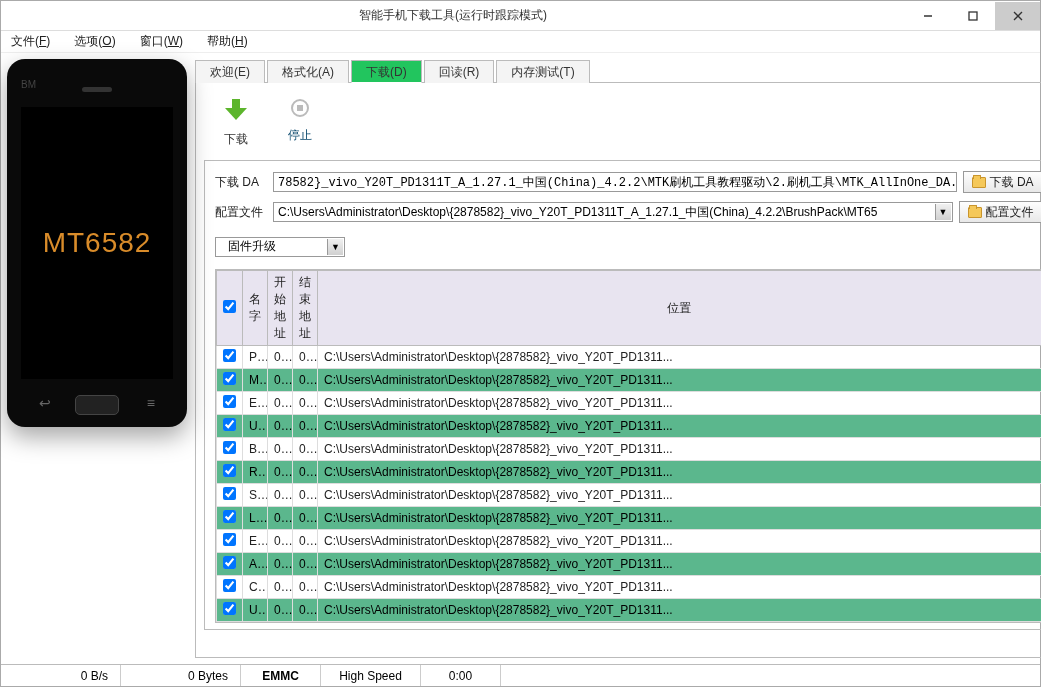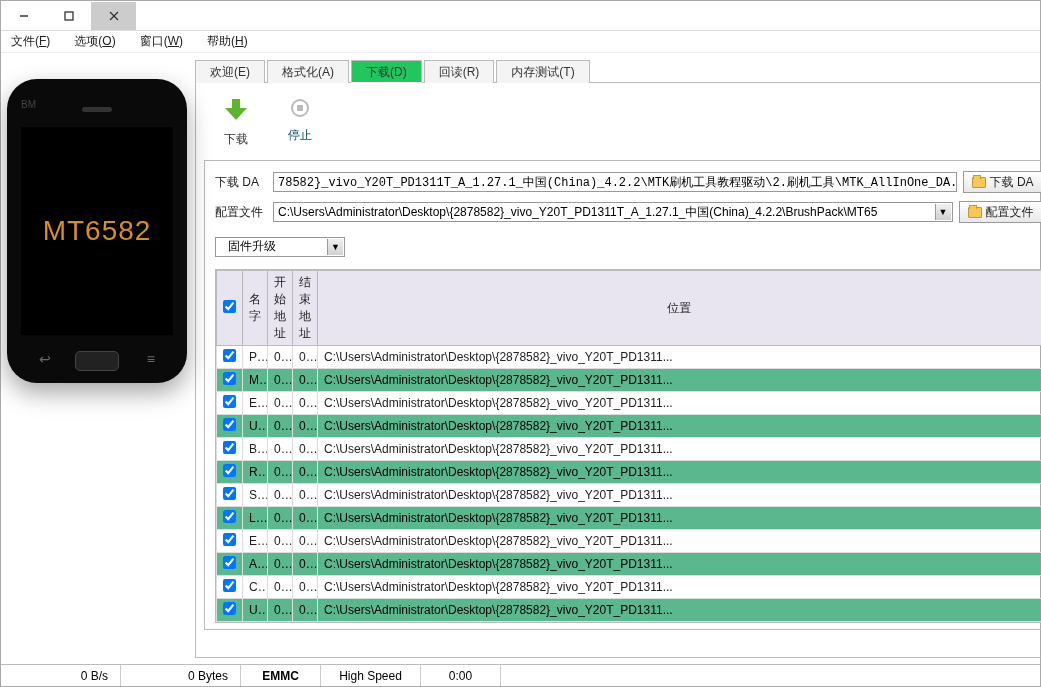--- a/index.html
+++ b/index.html
@@ -8,21 +8,21 @@
 .titlebar { height: 30px; background: #fff; display: flex; align-items: center; border-bottom: 1px solid #ddd; }
 .titlebar-title { flex: 1; text-align: center; color: #333; }
 .titlebar-buttons { display: flex; }
 .titlebar-btn { width: 45px; height: 28px; display: flex; align-items: center; justify-content: center; color: #333; }
 .titlebar-btn.close { background: #ccc; }
 .menubar { height: 22px; display: flex; gap: 24px; padding: 2px 10px; border-bottom: 1px solid #eee; }
 .menubar span { color: #222; }
 .menubar span u { text-decoration: underline; }
 .body-area { flex: 1; display: flex; padding: 6px; gap: 8px; }
 .left-pane { width: 210px; display: flex; flex-direction: column; align-items: center; }
-.phone { width: 180px; height: 304px; background: #0a0a0a; border-radius: 30px; margin-top: 20px; position: relative; box-shadow: 0 10px 25px rgba(0,0,0,.35); }
+.phone { width: 180px; height: 368px; background: #0a0a0a; border-radius: 18px; margin-top: 0; position: relative; box-shadow: 0 10px 25px rgba(0,0,0,.35); }
 .phone-speaker { position: absolute; top: 28px; left: 50%; transform: translateX(-50%); width: 30px; height: 5px; background: #333; border-radius: 3px; }
 .phone-bm { position: absolute; top: 20px; left: 14px; color: #444; font-size: 10px; }
 .phone-screen { position: absolute; top: 48px; left: 14px; right: 14px; bottom: 48px; background: #000; display: flex; align-items: center; justify-content: center; }
 .phone-screen-text { color: #d98c2a; font-size: 28px; letter-spacing: 1px; font-family: "Segoe UI", sans-serif; }
 .phone-home { position: absolute; bottom: 12px; left: 50%; transform: translateX(-50%); width: 44px; height: 20px; background: #222; border-radius: 5px; border: 1px solid #444; }
 .phone-back { position: absolute; bottom: 16px; left: 32px; color: #666; font-size: 14px; }
 .phone-menu { position: absolute; bottom: 16px; right: 32px; color: #666; font-size: 14px; }
 .right-pane { flex: 1; display: flex; flex-direction: column; }
 .tabs { display: flex; height: 24px; border-bottom: 1px solid #bbb; }
 .tab { padding: 3px 14px; border: 1px solid #bbb; border-bottom: none; background: #f4f4f4; color: #333; margin-right: 2px; position: relative; top: 1px; }
@@ -62,20 +62,21 @@
 .grid input[type=checkbox] { width: 13px; height: 13px; }
 .statusbar { height: 22px; border-top: 1px solid #bbb; display: flex; align-items: center; font-family: "Courier New", monospace; font-size: 12px; }
 .status-seg { border-right: 1px solid #ccc; padding: 0 12px; height: 100%; display: flex; align-items: center; }
 .status-seg.wide { flex: 1; }
 </style>
 </head>
 <body>
 
 <div class="window">
   <div class="titlebar">
+    <div class="titlebar-title">智能手机下载工具(运行时跟踪模式)</div>
     <div class="titlebar-buttons">
       <div class="titlebar-btn">
           <svg width="10" height="10">
             <line x1="1" y1="5" x2="9" y2="5" stroke="#333" stroke-width="1.5"></line>
           </svg>
         </div>
       <div class="titlebar-btn">
           <svg width="10" height="10">
             <rect x="1" y="1" width="8" height="8" fill="none" stroke="#333" stroke-width="1.3"></rect>
           </svg>

